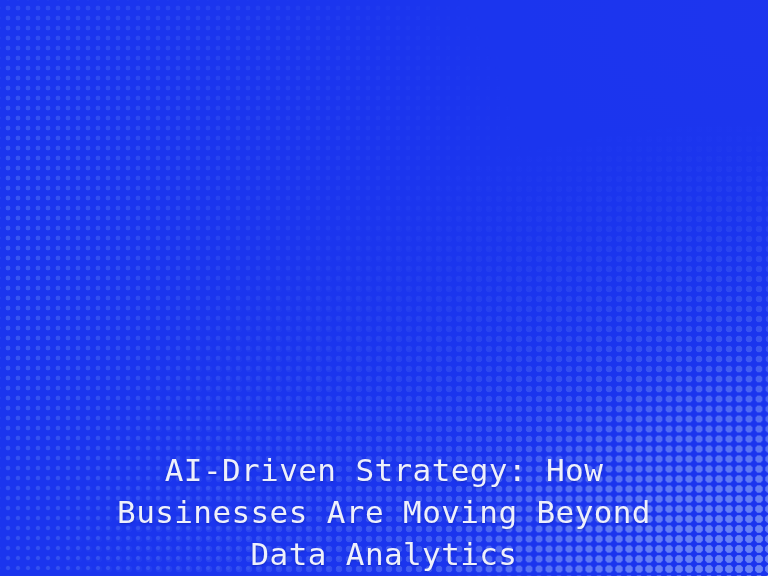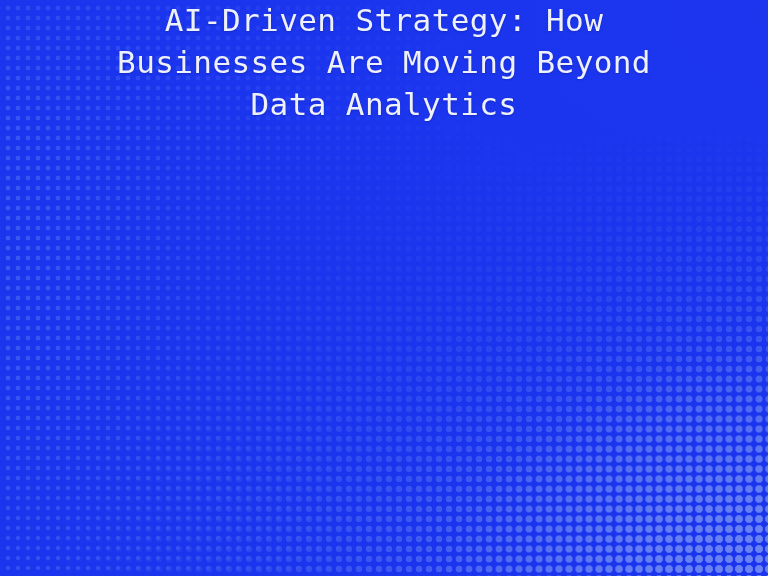--- a/index.html
+++ b/index.html
@@ -82,21 +82,21 @@
     background:
       radial-gradient(ellipse 70% 62% at 46% 40%, rgba(27,53,238,0.55) 0%, rgba(27,53,238,0.18) 55%, rgba(27,53,238,0) 80%),
       radial-gradient(ellipse 46% 40% at 100% 3%, rgba(30,53,238,0.85) 0%, rgba(30,53,238,0) 70%);
   }
 
   
   .title-wrap {
     position: absolute;
     inset: 0;
     display: flex;
-    align-items: flex-start;
+    align-items: flex-end;
     justify-content: center;
     padding: 0 48px;
     box-sizing: border-box;
   }
 
   .title {
     margin: 0;
     text-align: center;
     color: #eef0fb;
     font-family: "DejaVu Sans Mono", "Liberation Mono", monospace;

